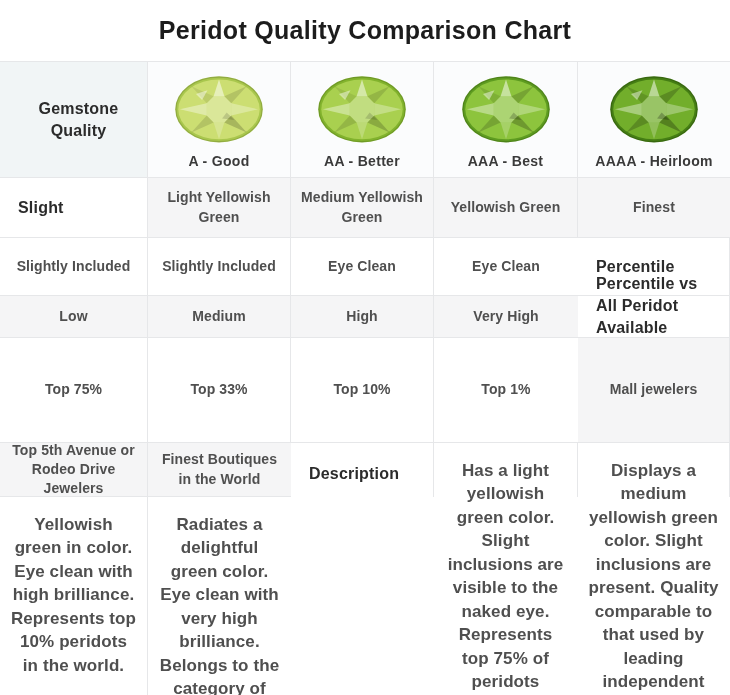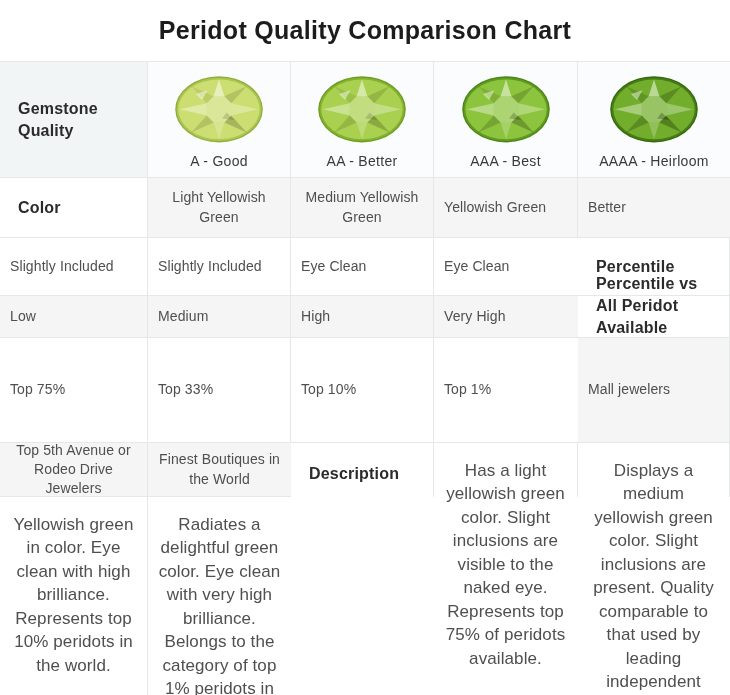--- a/index.html
+++ b/index.html
@@ -15,33 +15,33 @@
   .table{
     display:grid;
     grid-template-columns:148px 143px 143px 144px 152px;
     grid-template-rows:116px 60px 58px 42px 105px 54px 198px;
     border-top:1px solid #e6e7e9;
   }
   .cell{
     box-sizing:border-box;
     border-right:1px solid #e6e7e9;
     border-bottom:1px solid #e6e7e9;
-    display:flex;align-items:center;justify-content:space-between;
+    display:flex;align-items:center;justify-content:center;
     text-align:center;font-size:14px;line-height:1.38;color:#4f4f4f;
-    padding:6px 10px;background:#ffffff;letter-spacing:.1px;
+    padding:6px 10px;background:#ffffff;letter-spacing:.1px;font-weight:bold;
   }
   .cell.last-col{border-right:none;}
   .cell.last-row{border-bottom:none;}
   .label-cell{
     justify-content:flex-start;text-align:left;
     padding-left:18px;padding-right:8px;
     font-size:16px;font-weight:600;color:#2b2b2b;line-height:1.35;
     letter-spacing:.2px;
   }
-  .bg-head-label{background:#f1f5f6;}
+  .bg-head-label{background:#f1f5f6;text-align:center;}
   .bg-head{background:#fbfcfd;}
   .shade{background:#f5f5f6;}
   .head-cell{flex-direction:column;padding-top:12px;}
   .gem{display:block;}
   .grade-name{margin-top:7px;font-size:14px;color:#3a3a3a;letter-spacing:.3px;}
   .desc-row{align-items:flex-start;padding-top:16px;}
   .desc-label{align-items:flex-start;padding-top:20px;}
   .desc-text{font-size:17px;}
 </style>
 </head>
@@ -130,25 +130,25 @@
         <polygon points="53,63 44,54 24,76" fill="rgba(0,0,0,0.2)"></polygon>
         <polygon points="44,54 44,38 9,46" fill="rgba(255,255,255,0.38)"></polygon>
         <polygon points="44,38 53,29 24,16" fill="rgba(0,0,0,0.14)"></polygon>
         <polygon points="30,26 45,21 38,34" fill="rgba(255,255,255,0.45)"></polygon>
         <polygon points="70,50 80,60 64,58" fill="rgba(0,0,0,0.24)"></polygon>
         <ellipse cx="60" cy="46" rx="56" ry="42" fill="none" stroke="rgba(0,0,0,0.18)" stroke-width="1.5"></ellipse>
       </svg>
       <span class="grade-name">AAAA - Heirloom</span>
     </div>
 
-    <div class="cell label-cell">Color</div>
+    <div class="cell label-cell">Slight</div>
     <div class="cell shade">Light Yellowish Green</div>
     <div class="cell shade">Medium Yellowish Green</div>
     <div class="cell shade">Yellowish Green</div>
-    <div class="cell shade last-col">Better</div>
+    <div class="cell shade last-col">Finest</div>
 
     <div class="cell">Slightly Included</div>
     <div class="cell">Slightly Included</div>
     <div class="cell">Eye Clean</div>
     <div class="cell last-col">Eye Clean</div>
 
     <div class="cell label-cell">Percentile</div>
     <div class="cell shade">Low</div>
     <div class="cell shade">Medium</div>
     <div class="cell shade">High</div>

